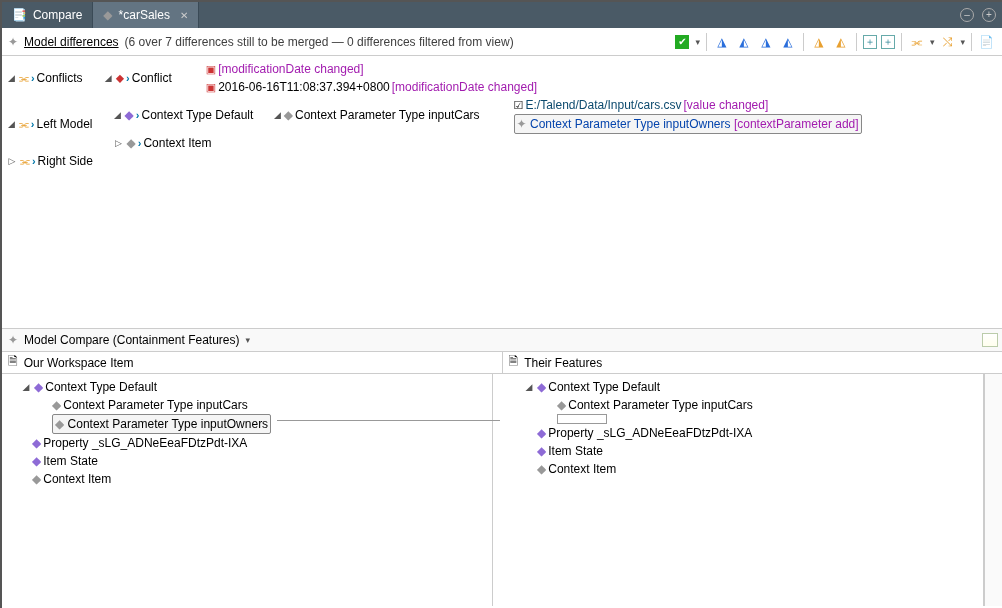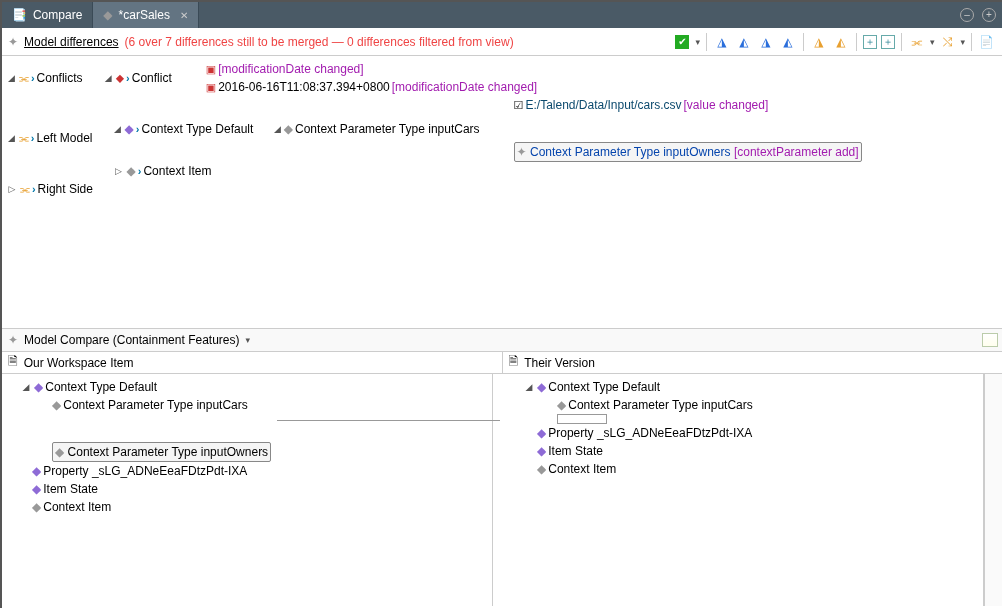--- a/index.html
+++ b/index.html
@@ -7,33 +7,33 @@
   
   .tabbar { height: 26px; background: #4a5a66; display: flex; align-items: stretch; color: #fff; position: relative; }
   .tab { display: flex; align-items: center; padding: 0 10px; gap: 6px; border-right: 1px solid #3a4a56; cursor: pointer; }
   .tab.active { background: #637482; }
   .tab .close { font-size: 10px; margin-left: 4px; color: #ccc; }
   .tabbar-right { position: absolute; right: 6px; top: 0; height: 100%; display: flex; align-items: center; gap: 8px; color: #ddd; }
   .circle-btn { width: 14px; height: 14px; border: 1px solid #aaa; border-radius: 50%; display:flex; align-items:center; justify-content:center; font-size:10px; line-height:1; color:#ccc;}
   
   .toolbar { height: 28px; border-bottom: 1px solid #ccc; display: flex; align-items: center; padding: 0 6px; gap: 6px; background: #fff; position:relative;}
   .tool-label { white-space: nowrap; text-decoration: underline; }
-  .tool-sub { color: #ef4444; }
+  .tool-sub { color: #404040; }
   .tool-icons { position:absolute; right:6px; display: flex; align-items:center; gap:4px; }
   .tool-sep { width:1px; height:18px; background:#ccc; margin:0 2px;}
   .tb-btn { width:18px; height:18px; display:flex; align-items:center; justify-content:center; font-size:12px; color:#444; }
   
   .tree-pane { height: 272px; overflow: auto; padding: 4px 0; }
   .tree ul { list-style: none; margin: 0; padding-left: 18px; }
   .tree > ul { padding-left: 4px; }
   .tree li { white-space: nowrap; line-height: 18px; display:flex; align-items:center; gap:2px; }
   .tree li > ul { width:100%; }
   .twisty { width:12px; display:inline-flex; justify-content:center; color:#555; font-size:9px; }
   .annot { color: #a21caf; }
-  .selected-frame { border:1px solid #888; background:#f5f5f5; padding:0 2px; border-radius:2px;margin-top:28px;}
+  .selected-frame { border:1px solid #888; background:#f5f5f5; padding:0 2px; border-radius:2px;}
   .selected-blue { color: #0645ad; }
   .grey-text { color: #0c4a6e; }
   
   .compare-header { height: 24px; border-top: 1px solid #ccc; border-bottom: 1px solid #ccc; display:flex; align-items:center; padding: 0 6px; gap:6px; background:#f9f9f9; position:relative;}
   .compare-header .right-box { position:absolute; right:4px; width:16px; height:14px; border:1px solid #bca; background: linear-gradient(#fff,#ffe);}
   
   .columns-header { height: 22px; display:flex; border-bottom:1px solid #ccc; }
   .col-h { flex:1; display:flex; align-items:center; padding:0 6px; gap:6px; border-right:1px solid #ccc; background:#fff;}
   .col-h:last-child{border-right:none;}
   
@@ -197,21 +197,21 @@
   <span class="right-box"></span>
 </div>
 
 <div class="columns-header">
   <div class="col-h">
     <span>🗎</span>
     <span>Our Workspace Item</span>
   </div>
   <div class="col-h">
     <span>🗎</span>
-    <span>Their Version</span>
+    <span>Their Features</span>
   </div>
 </div>
 
 <div class="compare-body">
   <div class="col-body tree">
     <div class="row" style="--ind:18px">
       <span class="twisty">◢</span>
       <span class="g-diamond">◆</span>
       <span>Context Type Default</span>
     </div>

